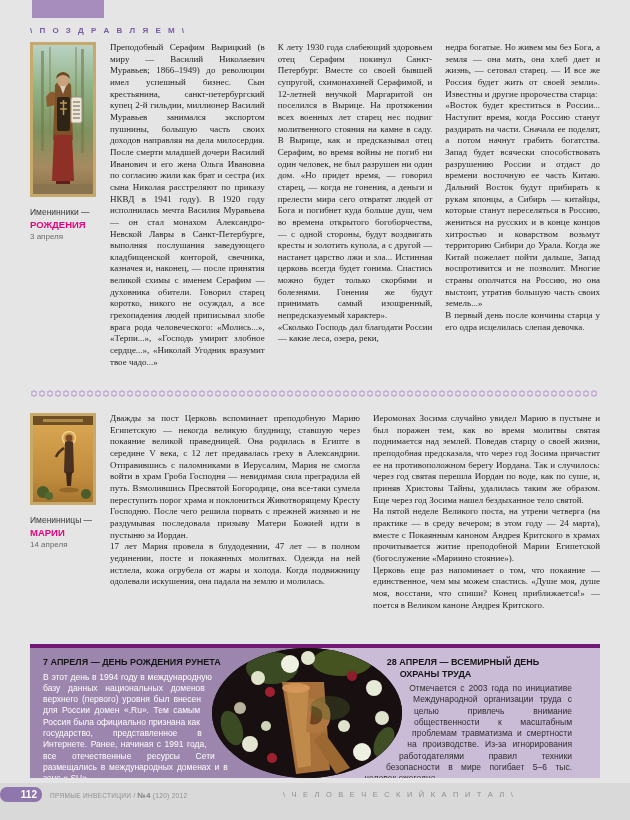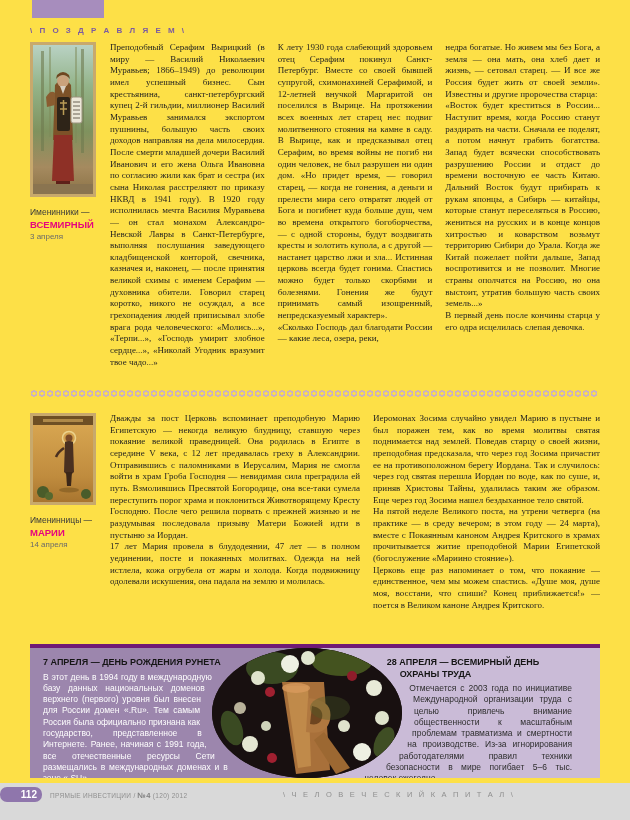--- a/index.html
+++ b/index.html
@@ -1,19 +1,19 @@
 <!DOCTYPE html>
 <html lang="ru"><head>
 <meta charset="utf-8">
 <style>
   * { margin:0; padding:0; box-sizing:border-box; }
   html,body { background:#ffffff; }
   .page {
     position:relative; width:630px; height:820px; overflow:hidden;
-    background:#fde047; font-family:"Liberation Serif", serif; color:#222;
+    background:#e5e5e5; font-family:"Liberation Serif", serif; color:#222;
   }
   
   .top-block { position:absolute; left:32px; top:0; width:72px; height:18px; background:#a78dbd; }
   
   .section-label {
     position:absolute; left:30px; top:26px;
     font-family:"Liberation Sans", sans-serif; font-weight:bold; font-size:8px;
     letter-spacing:2.5px; color:#7b5ba2;
   }
   
@@ -106,21 +106,21 @@
             </g>
           <rect x="24" y="52" width="13" height="34" rx="2" fill="#2e2418"></rect>
           <path d="M27 58 L34 58 M30.5 55 L30.5 70 M27 64 L34 64" stroke="#b99b55" stroke-width="1.5"></path>
           <path d="M21 90 L39 90 L41 136 L19 136 Z" fill="#8e3026"></path>
           <path d="M23 136 L37 136 L37 141 L23 141 Z" fill="#5e2019"></path>
           <rect x="0" y="139" width="60" height="10" fill="#8a7450"></rect>
         </svg>
       </div>
       <div class="caption">
         <div class="role">Именинники —</div>
-        <div class="name">ВСЕМИРНЫЙ</div>
+        <div class="name">РОЖДЕНИЯ</div>
         <div class="date">3 апреля</div>
       </div>
     </div>
     <div class="cols">
       <div class="col">
         <p>Преподобный Серафим Вырицкий (в миру — Василий Николаевич Муравьев; 1866–1949) до революции имел успешный бизнес. Сын крестьянина, санкт-петербургский купец 2-й гильдии, миллионер Василий Муравьев занимался экспортом пушнины, большую часть своих доходов направляя на дела милосердия. После смерти младшей дочери Василий Иванович и его жена Ольга Ивановна по согласию жили как брат и сестра (их сына Николая расстреляют по приказу НКВД в 1941 году). В 1920 году исполнилась мечта Василия Муравьева — он стал монахом Александро-Невской Лавры в Санкт-Петербурге, выполняя послушания заведующего кладбищенской конторой, свечника, казначея и, наконец, — после принятия великой схимы с именем Серафим — духовника обители. Говорил старец коротко, никого не осуждал, а все грехопадения людей приписывал злобе врага рода человеческого: «Молись...», «Терпи...», «Господь умирит злобное сердце...», «Николай Угодник вразумит твое чадо...»</p>
       </div>
       <div class="col">
         <p>К лету 1930 года слабеющий здоровьем отец Серафим покинул Санкт-Петербург. Вместе со своей бывшей супругой, схимонахиней Серафимой, и 12-летней внучкой Маргаритой он поселился в Вырице. На протяжении всех военных лет старец нес подвиг молитвенного стояния на камне в саду. В Вырице, как и предсказывал отец Серафим, во время войны не погиб ни один человек, не был разрушен ни один дом. «Но придет время, — говорил старец, — когда не гонения, а деньги и прелести мира сего отвратят людей от Бога и погибнет куда больше душ, чем во времена открытого богоборчества, — с одной стороны, будут воздвигать кресты и золотить купола, а с другой — настанет царство лжи и зла... Истинная церковь всегда будет гонима. Спастись можно будет только скорбями и болезнями. Гонения же будут принимать самый изощренный, непредсказуемый характер».</p>
         <p>«Сколько Господь дал благодати России — какие леса, озера, реки,</p>

